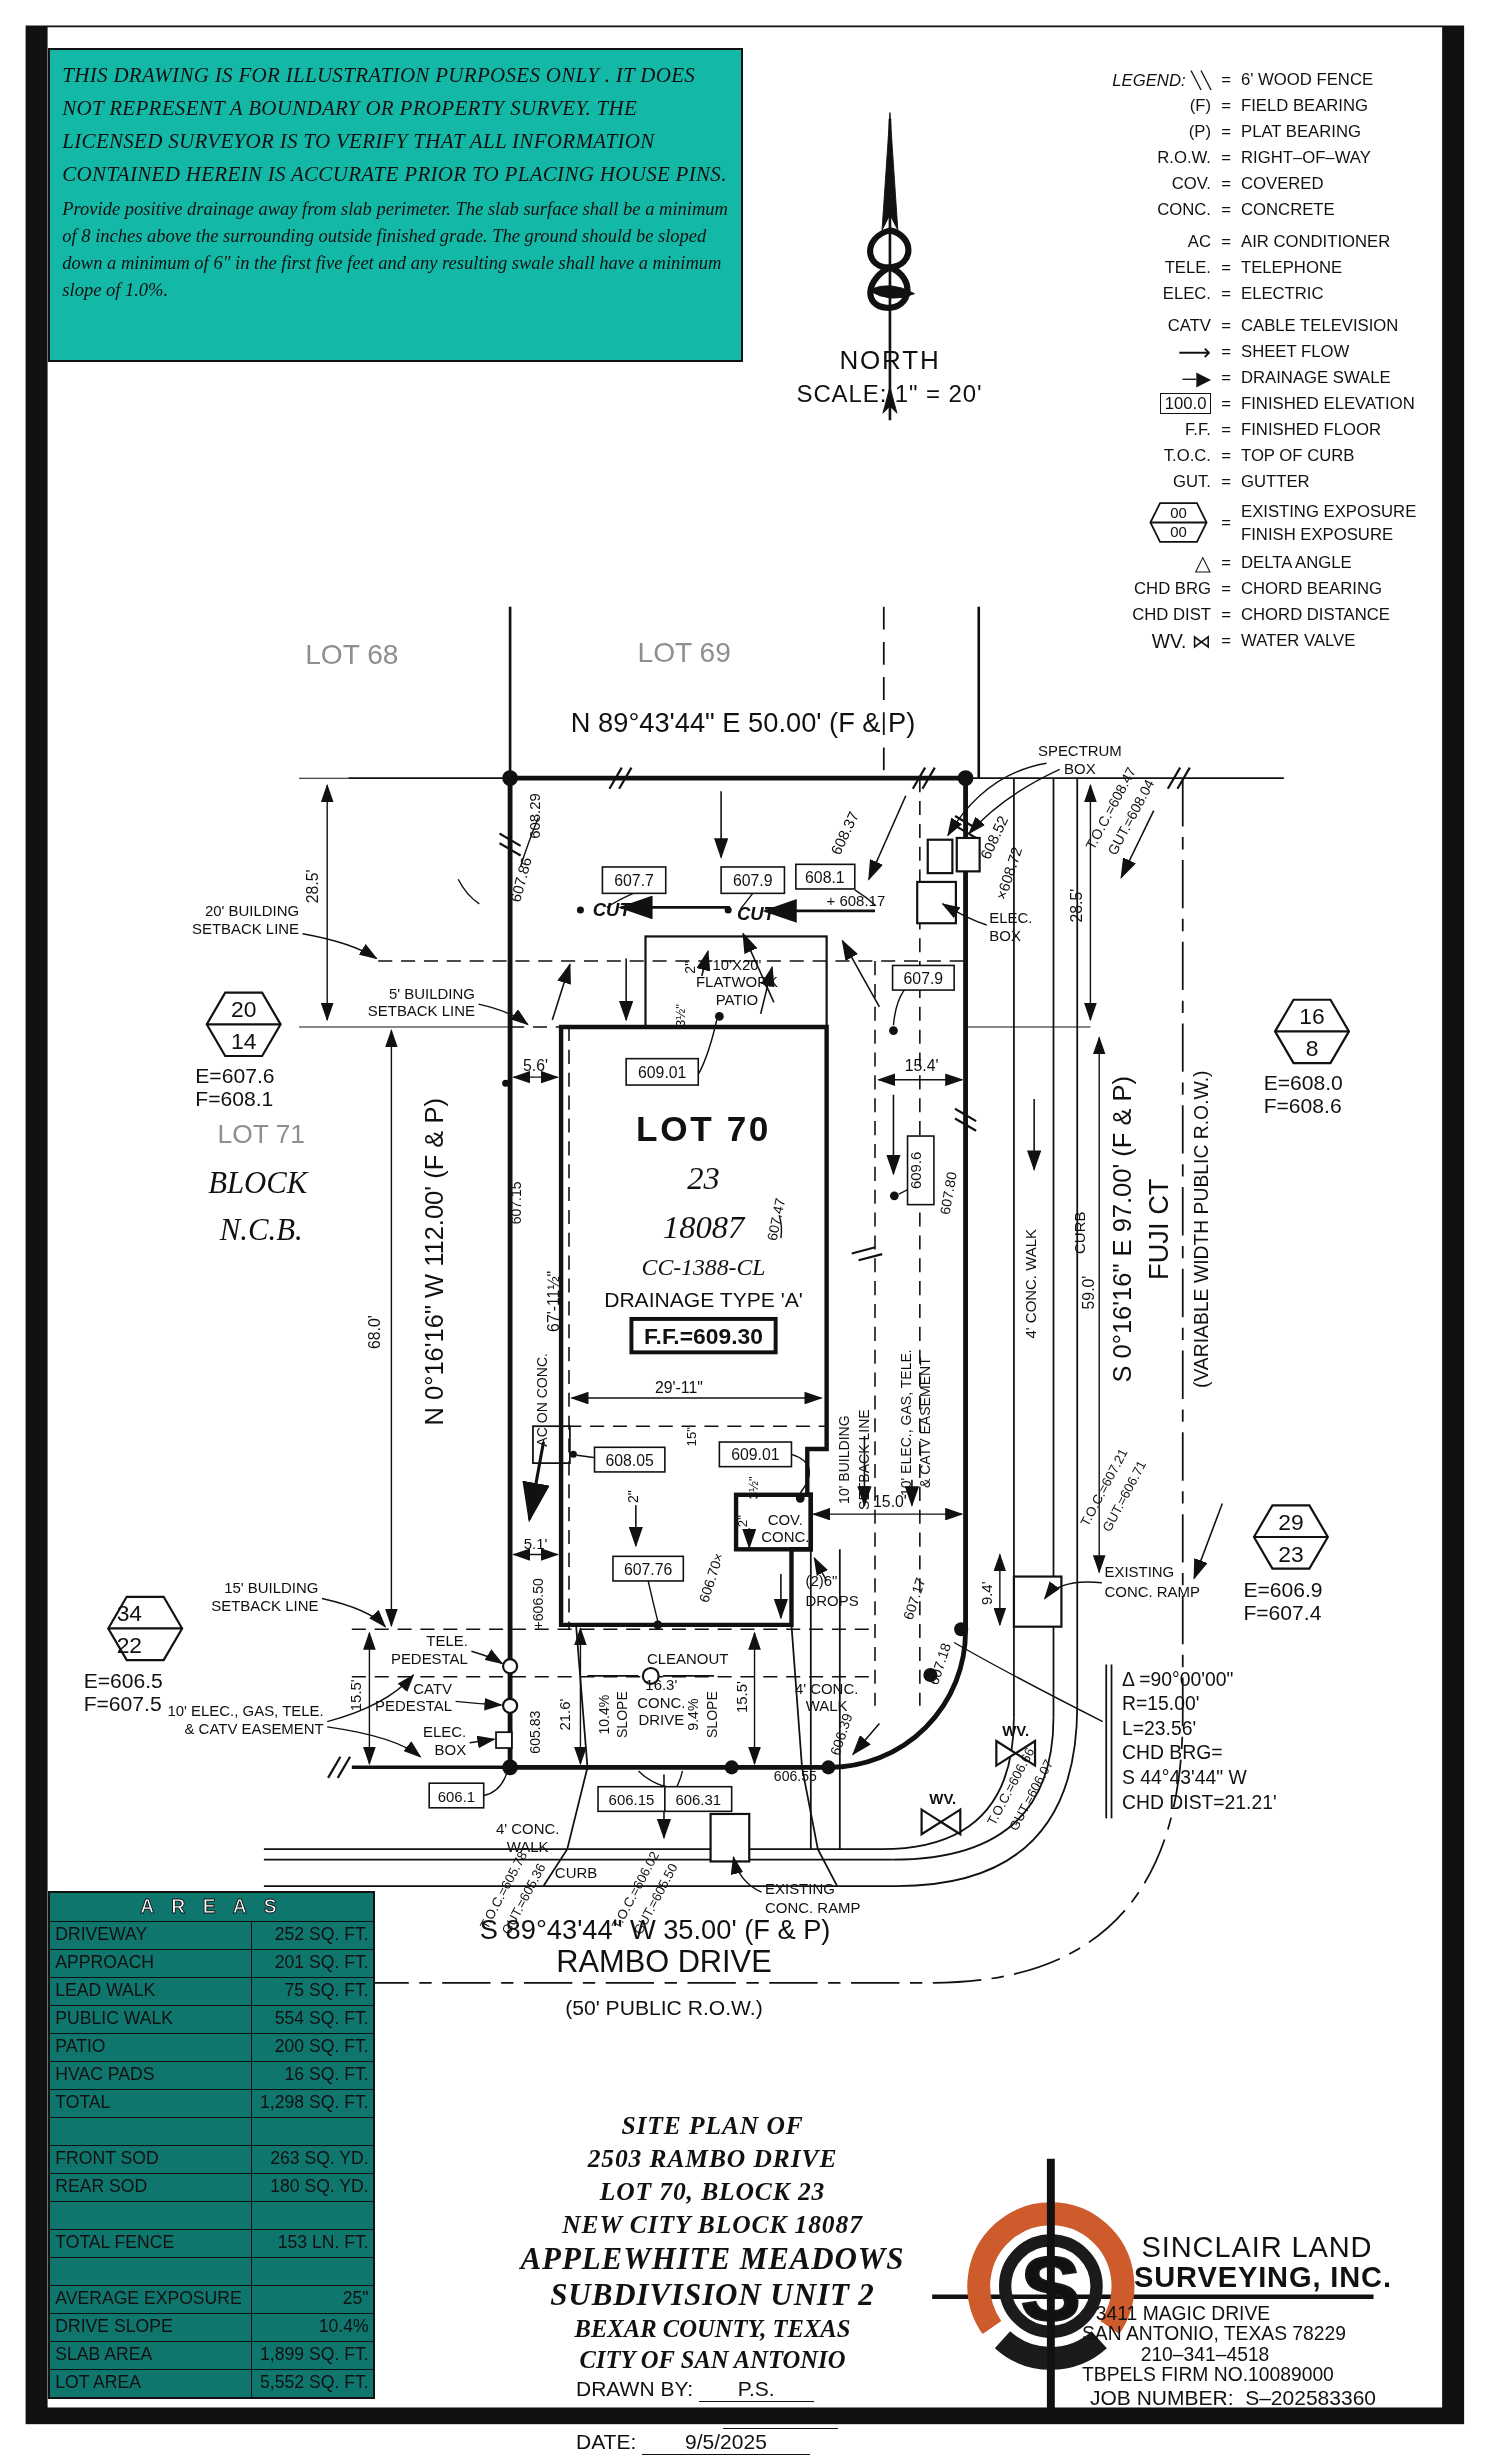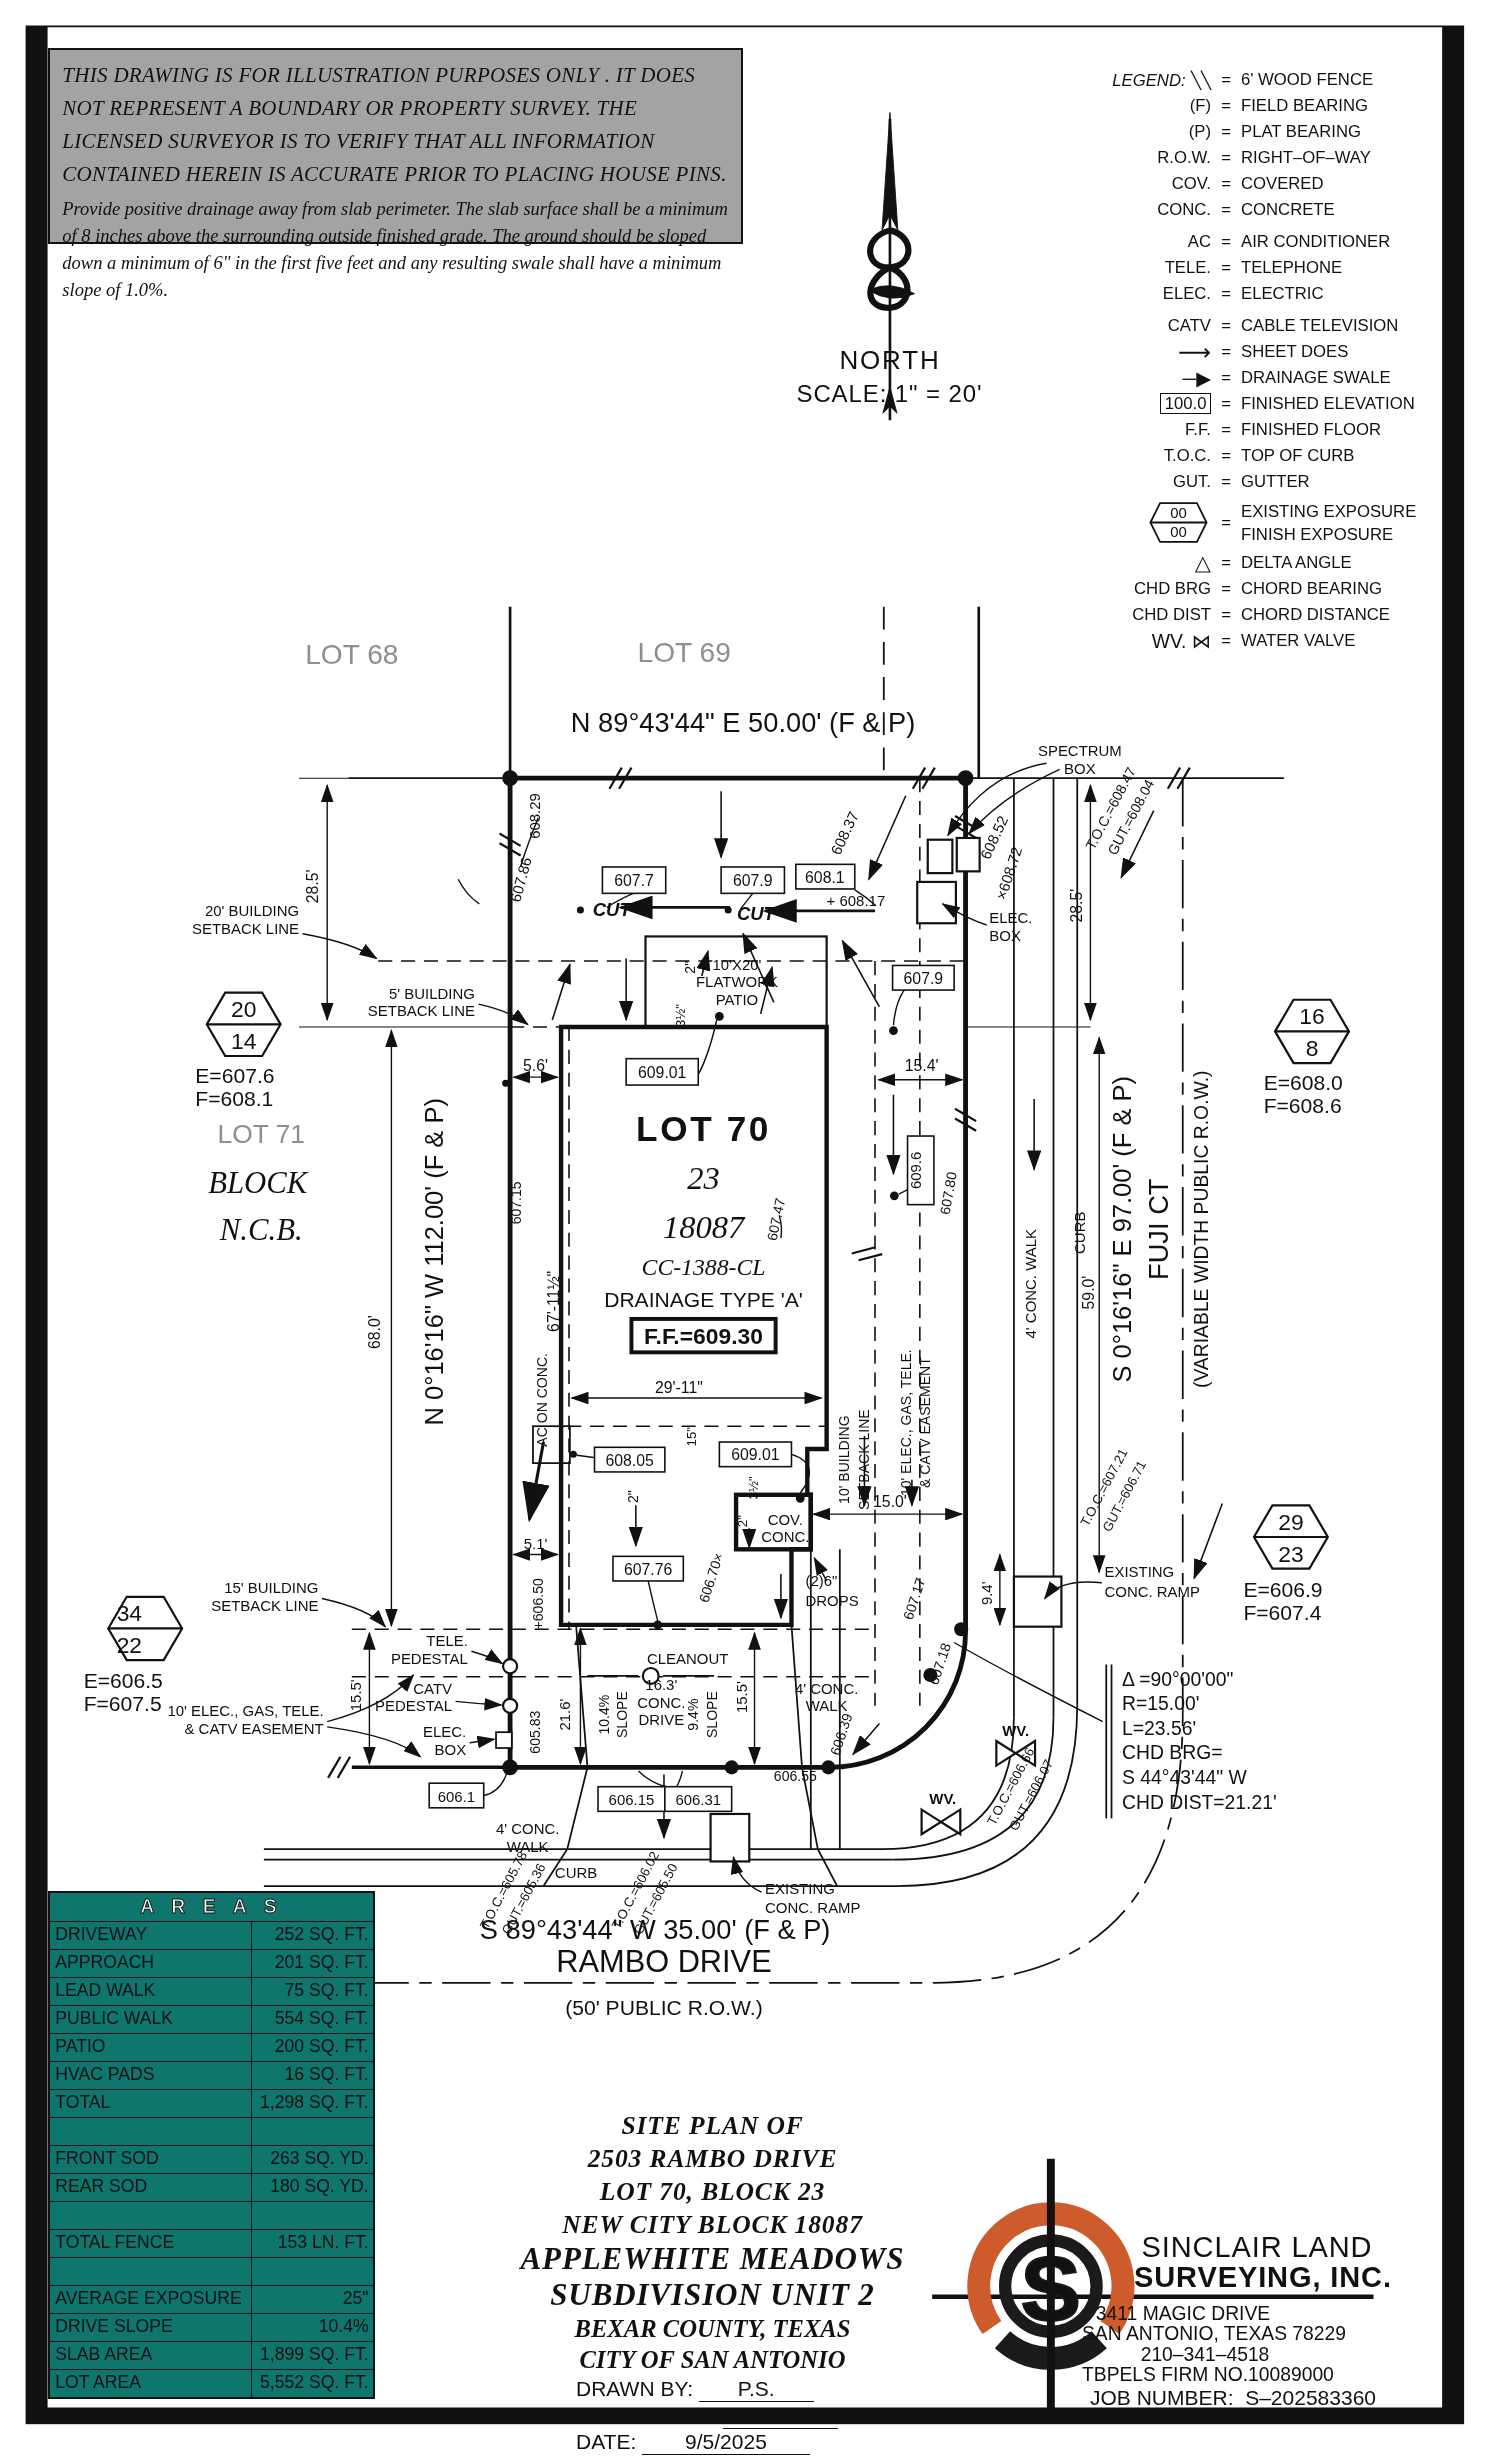--- a/index.html
+++ b/index.html
@@ -1,22 +1,22 @@
 <!DOCTYPE html>
 <html style="font-size:14px"><head>
 <meta charset="utf-8">
 <style>
   html,body{margin:0;padding:0;background:#e8e8e8;}
   #sheet{position:relative;width:1495px;height:2462px;background:#ffffff;overflow:hidden;
          font-family:"Liberation Sans",sans-serif;color:#111;}
   #planSvg{position:absolute;left:0;top:0;}
   .abs{position:absolute;}
   
-  #disclaimer{left:48px;top:48px;width:695px;height:196px;border:2.6px solid #111;
-              box-sizing:border-box;padding:8.8px 12.3px;background:#a3a3a3;}
+  #disclaimer{left:48px;top:48px;width:695px;height:314px;border:2.6px solid #111;
+              box-sizing:border-box;padding:8.8px 12.3px;background:#14b8a6;}
   #disclaimer .p1{font-family:"Liberation Serif",serif;font-style:italic;font-size:21px;
                   line-height:33px;letter-spacing:0.3px;}
   #disclaimer .p2{font-family:"Liberation Serif",serif;font-style:italic;font-size:18.5px;
                   line-height:27px;margin-top:5.3px;}
   
   .northTxt{font-size:26px;letter-spacing:1.8px;}
   .scaleTxt{font-size:24px;letter-spacing:0.9px;}
   
   #legend{left:1098px;top:67px;width:352px;}
   .lrow{display:flex;align-items:center;height:26px;font-size:16.7px;white-space:nowrap;}
@@ -550,21 +550,21 @@
         <span class="llab">ELECTRIC</span>
       </div>
     <div class="lrow gap">
         <span class="lsym">CATV</span>
         <span class="leq">=</span>
         <span class="llab">CABLE TELEVISION</span>
       </div>
     <div class="lrow">
         <span class="lsym" style="font-size:23px;">⟶</span>
         <span class="leq">=</span>
-        <span class="llab">SHEET DOES</span>
+        <span class="llab">SHEET FLOW</span>
       </div>
     <div class="lrow">
         <span class="lsym" style="font-size:19.3px;">─▶</span>
         <span class="leq">=</span>
         <span class="llab">DRAINAGE SWALE</span>
       </div>
     <div class="lrow">
         <span class="lsym"><span class="lboxed">100.0</span></span>
         <span class="leq">=</span>
         <span class="llab">FINISHED ELEVATION</span>

